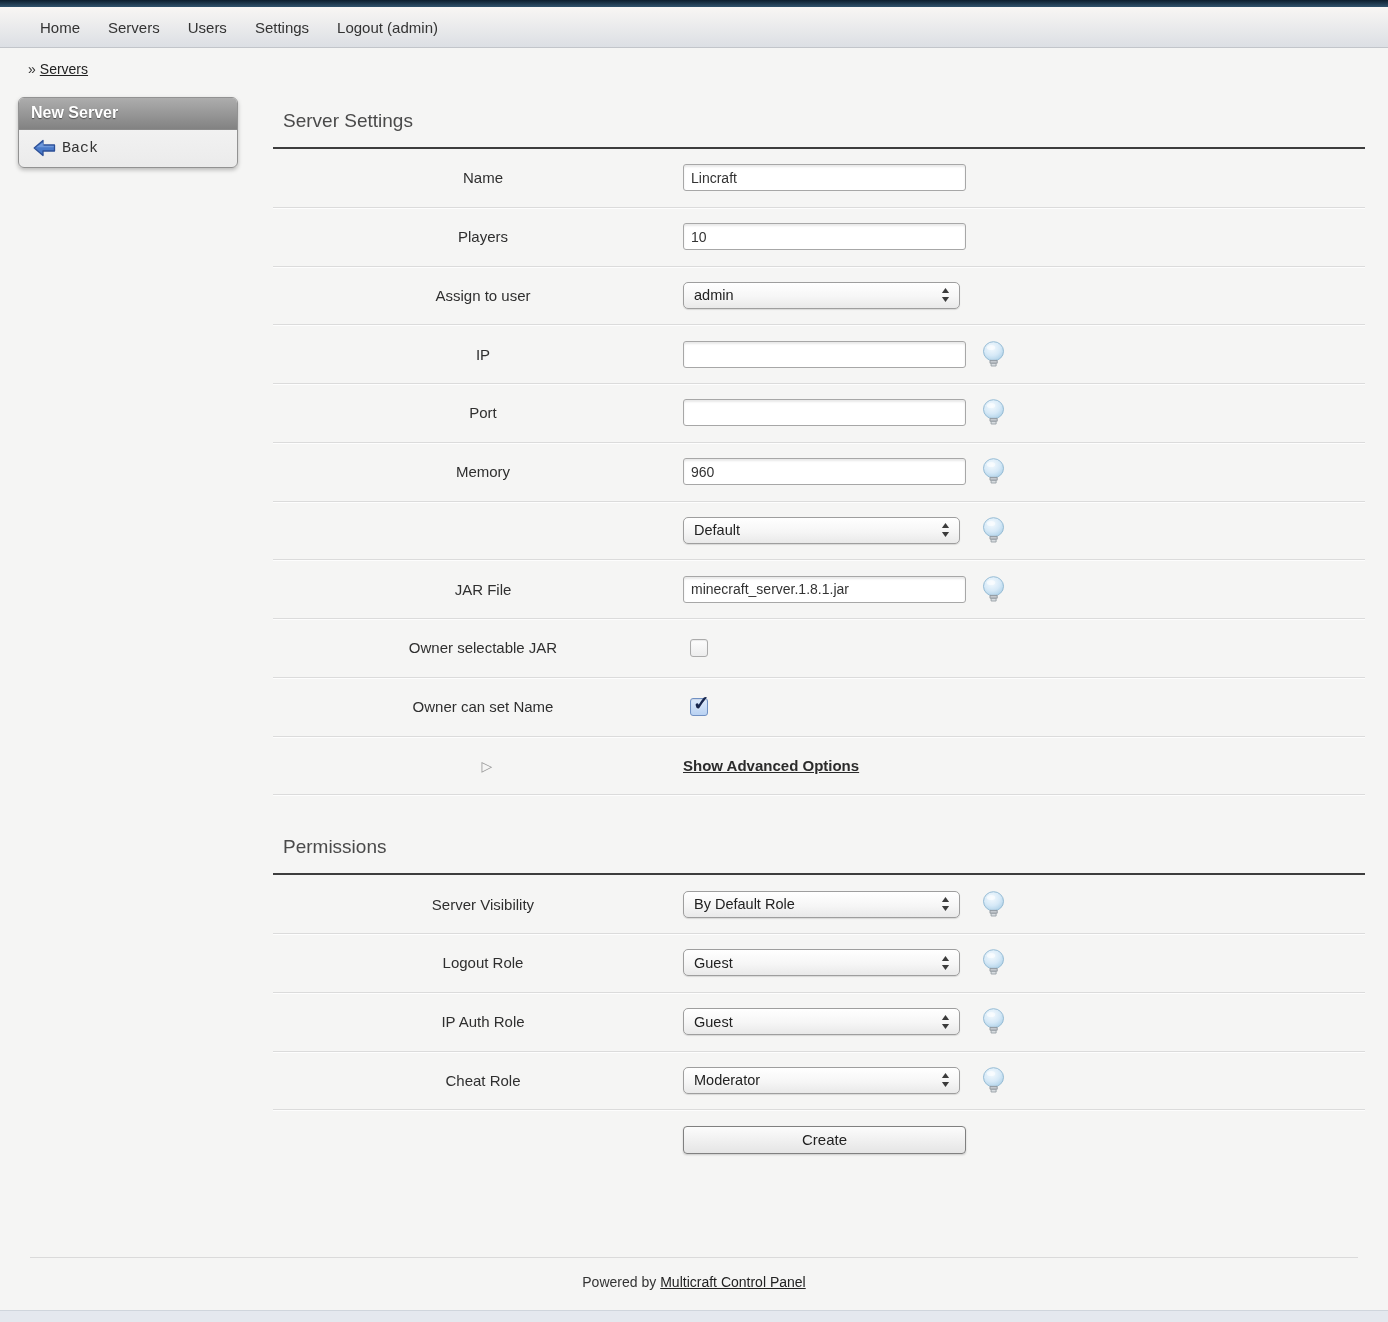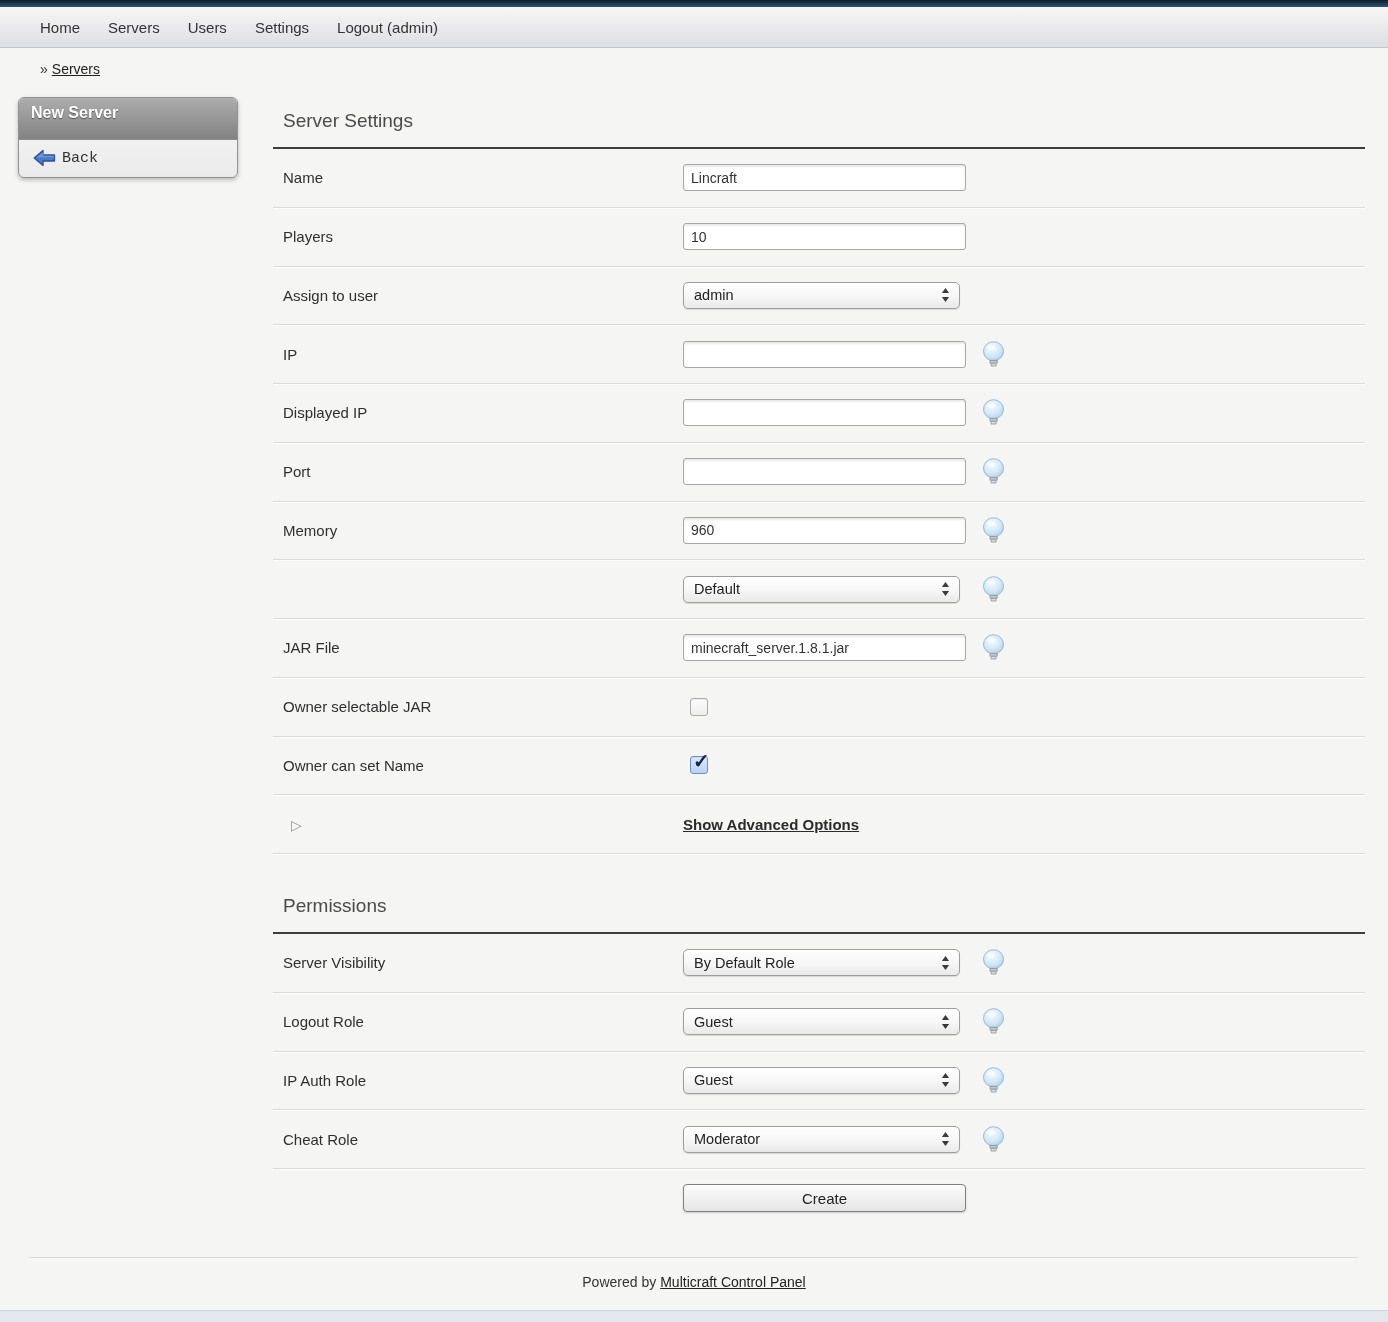--- a/index.html
+++ b/index.html
@@ -30,42 +30,41 @@
     font-weight: normal;
     color: #333;
     cursor: pointer;
     white-space: nowrap;
   }
   
   .breadcrumb {
     padding: 13px 16px 0 28px;
     font-size: 14px;
     color: #333;
-    margin-left: 12px;
   }
   .breadcrumb a {
     color: #222;
     text-decoration: underline;
     margin-left: 4px;
     cursor: pointer;
   }
   
   .sidebar {
     position: absolute;
     left: 18px;
     top: 97px;
     width: 220px;
     border: 1px solid #929292;
     border-radius: 6px;
     overflow: hidden;
     background: linear-gradient(#f7f7f7, #ebebeb);
     box-shadow: 0 2px 4px rgba(0,0,0,0.25);
   }
   .sidebar-header {
-    height: 42px;
+    height: 32px;
     line-height: 30px;
     padding-left: 12px;
     background: linear-gradient(#adadad, #828282);
     border-bottom: 1px solid #8b8b8b;
     color: #fff;
     font-size: 16px;
     font-weight: bold;
     text-shadow: 0 1px 1px rgba(0,0,0,0.45);
   }
   .sidebar-back {
@@ -102,20 +101,21 @@
     border-bottom: 1px solid #dbdbdb;
     box-shadow: 0 1px 0 #fdfdfd;
   }
   .form-row.no-border { border-bottom: none; box-shadow: none; }
   .row-label {
     width: 410px;
     padding-left: 10px;
     font-size: 15px;
     color: #2f2f2f;
     flex: none;
+    text-align: center;
   }
   .row-control {
     width: 283px;
     display: flex;
     align-items: center;
     flex: none;
   }
   .text-input {
     width: 310px;
     height: 27px;
@@ -310,34 +310,20 @@
           <span class="bulb">
             <svg width="23" height="27" viewBox="0 0 23 27">
               <ellipse cx="11.5" cy="10.3" rx="10" ry="9.6" fill="url(#bulbg)" stroke="#96bcd5" stroke-width="1"></ellipse>
               <ellipse cx="9" cy="6.5" rx="4.2" ry="2.6" fill="#ffffff" opacity="0.55"></ellipse>
               <path d="M8 19.4 h7.2 v2.8 h-7.2 z" fill="#c4c9ce" stroke="#8e959b" stroke-width="0.9"></path>
               <path d="M9.1 22.4 h5 v2.6 h-5 z" fill="#d8dce0" stroke="#99a0a6" stroke-width="0.9"></path>
             </svg>
           </span>
         </div>
         <div class="form-row">
-          <div class="row-label">Displayed IP</div>
-          <div class="row-control">
-            <input type="text" class="text-input" value="" style="">
-          </div>
-          <span class="bulb">
-            <svg width="23" height="27" viewBox="0 0 23 27">
-              <ellipse cx="11.5" cy="10.3" rx="10" ry="9.6" fill="url(#bulbg)" stroke="#96bcd5" stroke-width="1"></ellipse>
-              <ellipse cx="9" cy="6.5" rx="4.2" ry="2.6" fill="#ffffff" opacity="0.55"></ellipse>
-              <path d="M8 19.4 h7.2 v2.8 h-7.2 z" fill="#c4c9ce" stroke="#8e959b" stroke-width="0.9"></path>
-              <path d="M9.1 22.4 h5 v2.6 h-5 z" fill="#d8dce0" stroke="#99a0a6" stroke-width="0.9"></path>
-            </svg>
-          </span>
-        </div>
-        <div class="form-row">
           <div class="row-label">Port</div>
           <div class="row-control">
             <input type="text" class="text-input" value="" style="">
           </div>
           <span class="bulb">
             <svg width="23" height="27" viewBox="0 0 23 27">
               <ellipse cx="11.5" cy="10.3" rx="10" ry="9.6" fill="url(#bulbg)" stroke="#96bcd5" stroke-width="1"></ellipse>
               <ellipse cx="9" cy="6.5" rx="4.2" ry="2.6" fill="#ffffff" opacity="0.55"></ellipse>
               <path d="M8 19.4 h7.2 v2.8 h-7.2 z" fill="#c4c9ce" stroke="#8e959b" stroke-width="0.9"></path>
               <path d="M9.1 22.4 h5 v2.6 h-5 z" fill="#d8dce0" stroke="#99a0a6" stroke-width="0.9"></path>

